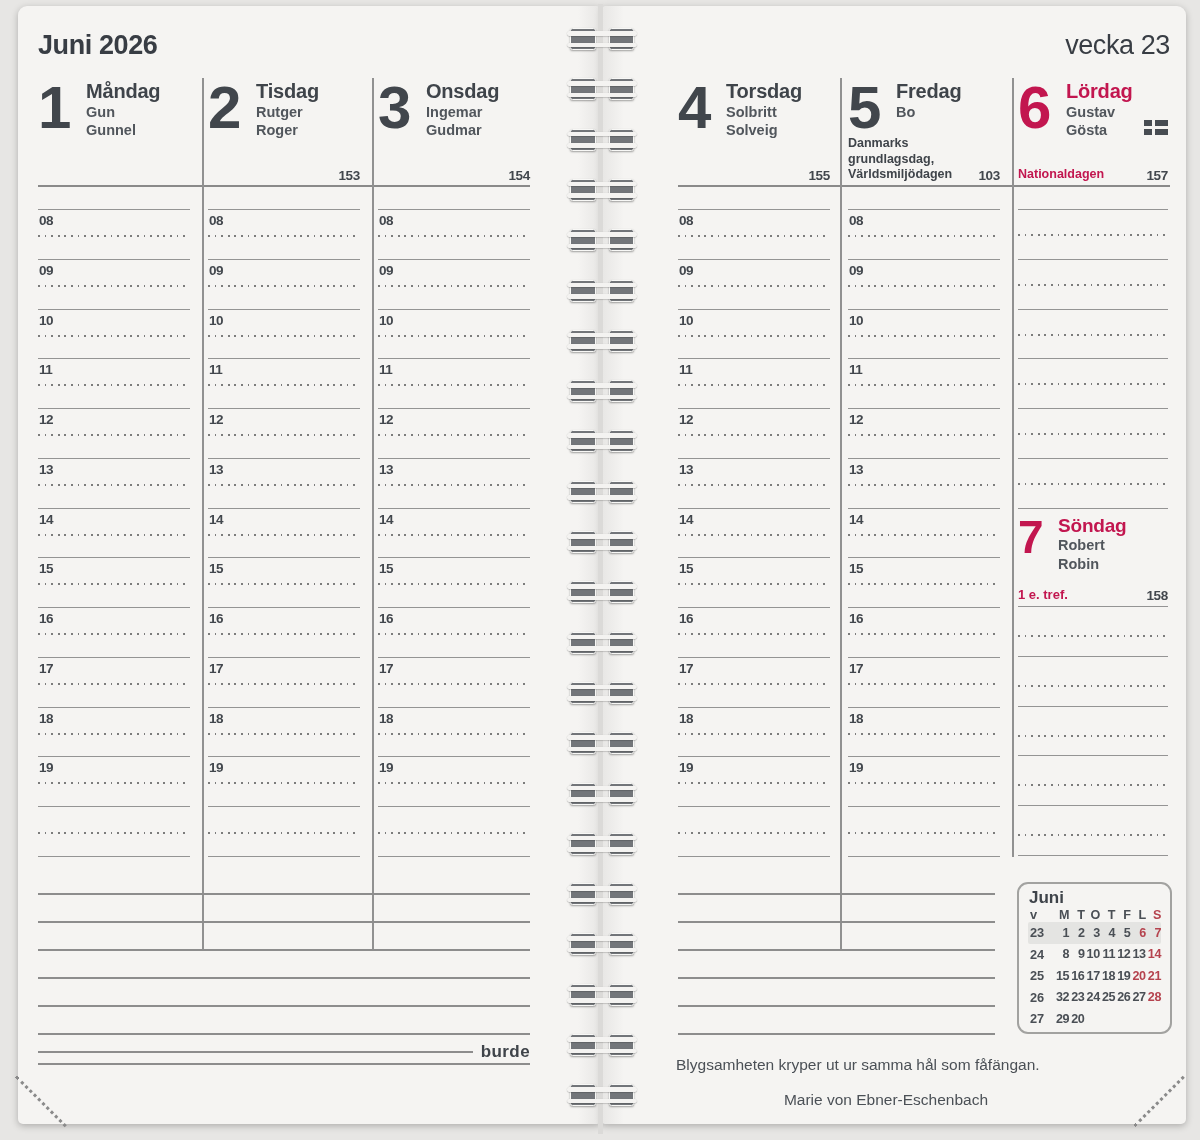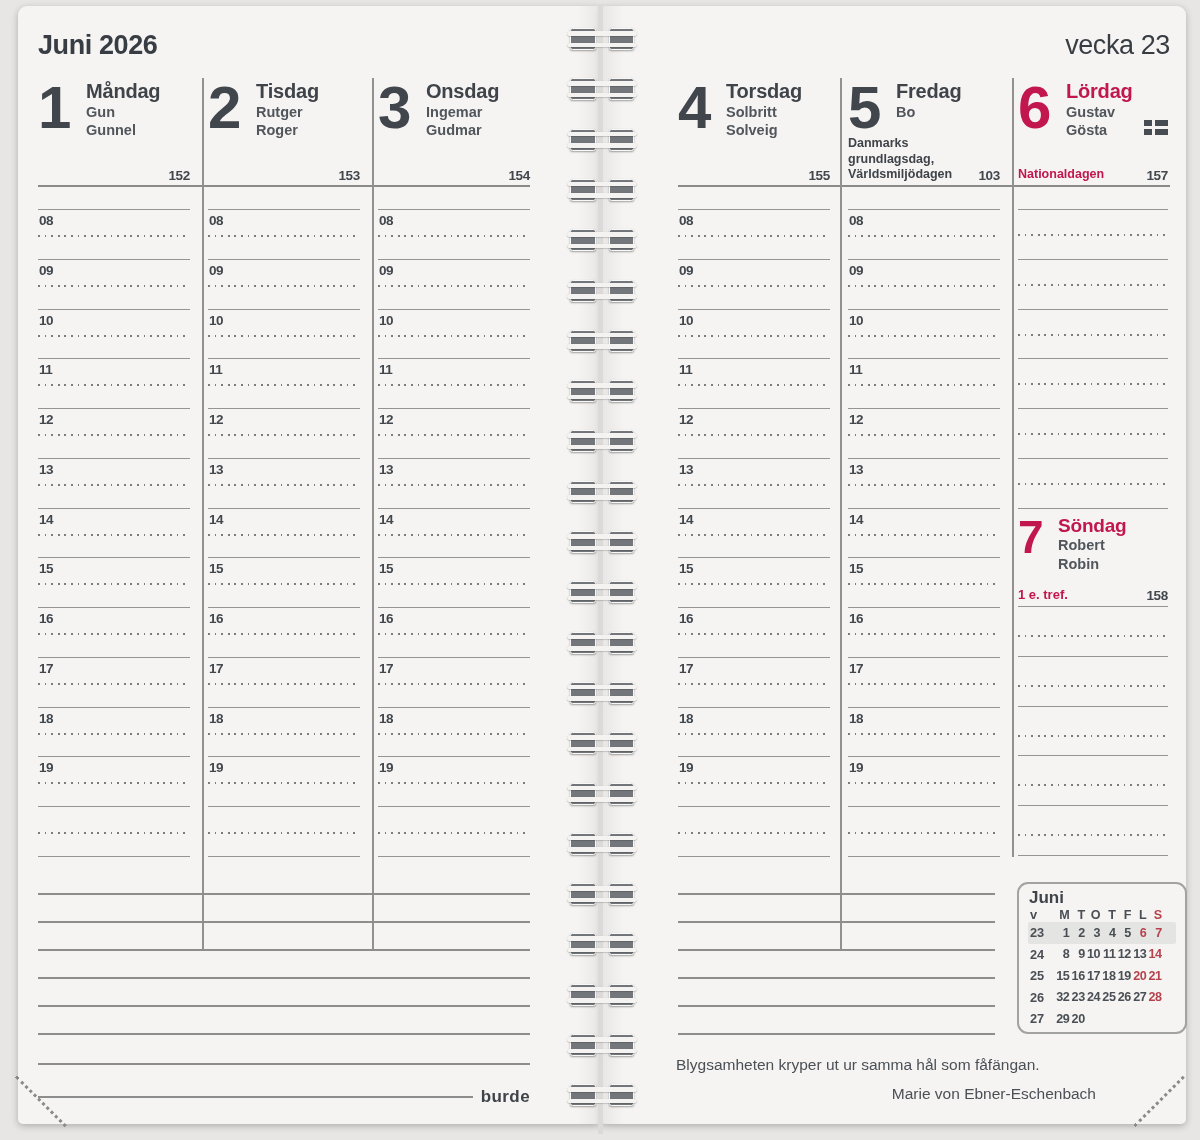--- a/index.html
+++ b/index.html
@@ -61,30 +61,30 @@
         position:relative;box-sizing:border-box}
   .sh-num{position:absolute;left:0;top:5px;font-size:46px;font-weight:700;line-height:1;letter-spacing:-1px}
   .sh-names{position:absolute;left:40px;top:7px}
   .sh-names .day-name{font-size:19px}
   .sh-meta{position:absolute;left:0;right:0;bottom:3px;display:flex;
         justify-content:space-between;align-items:flex-end}
   .sh-meta .holiday{font-size:13px}
 
   
   .rule{position:absolute;height:2px;background:#8d8d8d}
-  .brand-row{position:absolute;left:20px;top:1081px;width:492px;display:flex;align-items:center}
+  .brand-row{position:absolute;left:20px;top:1036px;width:492px;display:flex;align-items:center}
   .b-line{flex:1;height:1.6px;background:#8d8d8d;margin-bottom:0}
   .brand{font-size:17px;font-weight:700;color:#3f444a;margin-left:8px;letter-spacing:.4px}
 
   .quote{position:absolute;left:74px;top:1050px;width:420px}
   .q-text{font-size:15.5px;color:#4b5056}
-  .q-author{font-size:15.5px;color:#4b5056;text-align:right;margin-top:11px}
+  .q-author{font-size:15.5px;color:#4b5056;text-align:center;margin-top:17px}
 
   
-  .mini-cal{position:absolute;left:415px;top:876px;width:170px;height:152px;box-sizing:border-box;
+  .mini-cal{position:absolute;left:415px;top:876px;width:155px;height:152px;box-sizing:border-box;
         border:2px solid #a2a2a0;border-radius:11px;background:#f5f4f2;
         padding:5px 9px 4px;overflow:hidden}
   .mc-title{font-size:17px;font-weight:700;color:#3f444a;line-height:18px;margin-left:1px}
   .mc-row{display:flex;align-items:center;height:21.5px}
   .mc-head{height:15px}
   .mc-wk{width:26px;font-size:12.8px;font-weight:700;color:#4a4f55;padding-left:2px;box-sizing:border-box}
   .mc-d{width:15.4px;text-align:right;font-size:12.6px;font-weight:700;color:#4a4f55;letter-spacing:-.4px}
   .mini-cal .red{color:#b5434e}
   .hl{background:#e4e4e2;border-radius:2px}
 
@@ -122,24 +122,20 @@
 
   <div class="day-col" style="left:20px;width:152px">
     <div class="day-head">
       <span class="big-num">1</span>
       <div class="names">
         <div class="day-name">Måndag</div>
         <div class="nameday">Gun</div>
         <div class="nameday">Gunnel</div>
       </div>
     </div>
-    <div class="head-meta">
-      <span class="holiday"></span>
-      <span class="doy">152</span>
-    </div>
     <div class="col-grid hours-grid">
         <div class="hour-cell">
           <span class="hour-label">08</span>
           <div class="dot-line"></div>
         </div>
         <div class="hour-cell">
           <span class="hour-label">09</span>
           <div class="dot-line"></div>
         </div>
         <div class="hour-cell">

